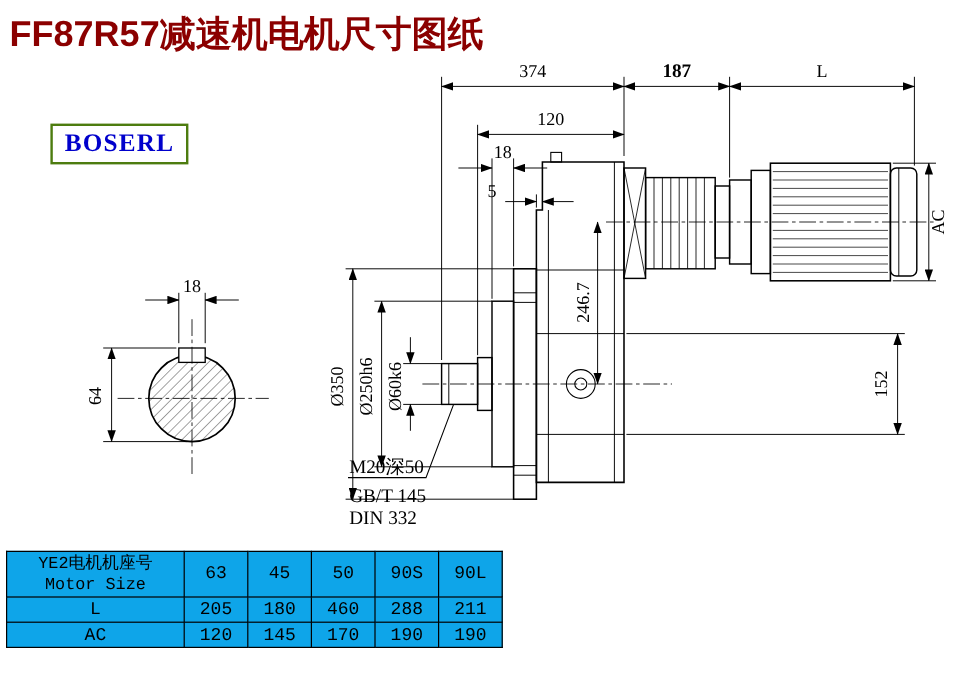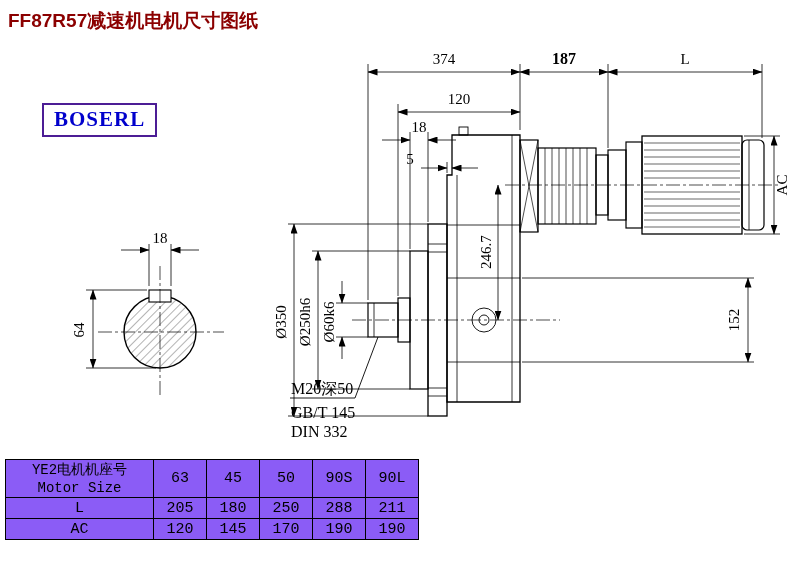--- a/index.html
+++ b/index.html
@@ -4,45 +4,45 @@
 <style>
   * { margin:0; padding:0; box-sizing:border-box; }
   html,body { background:#fff; }
   body {
     width:800px; height:566px; position:relative; overflow:hidden;
     font-family:"Liberation Sans","DejaVu Sans",sans-serif;
   }
   .stage { position:absolute; left:0; top:0; width:800px; height:566px; background:#fff; }
   .page-title {
     position:absolute; top:8px; left:8px;
-    font-size:19px; font-weight:bold;
+    font-size:30px; font-weight:bold;
     color:var(--title_color,#8b0000);
   }
   .brand-box {
     position:absolute; left:42px; top:103px;
-    border:2px solid #4c1d95; background:#fff;
+    border:2px solid #4d7c0f; background:#fff;
     padding:2px 10px 3px 10px;
   }
   .brand-box span {
     font-family:"Liberation Serif","DejaVu Serif",serif;
     font-weight:bold; font-size:21px; letter-spacing:1px;
     color:var(--brand_color,#0000cc);
   }
   svg.drawing { position:absolute; left:0; top:0; }
   svg text {
     font-family:"Liberation Serif","DejaVu Serif",serif;
     font-size:15px; fill:#000;
   }
   svg text.bold { font-weight:bold; font-size:16px; }
   svg text.note { font-size:16px; }
   .size-table {
     position:absolute; left:5px; top:459px;
     border-collapse:collapse; table-layout:fixed;
     font-family:"Liberation Mono","DejaVu Sans Mono",monospace;
-    background:#8b5cf6;
+    background:#0ea5e9;
   }
   .size-table th, .size-table td {
     border:1px solid #000; text-align:center; vertical-align:middle;
     font-weight:normal; font-size:15px; padding:0 2px; height:21px;
   }
   .size-table th.col-head { height:38px; }
   .size-table .col-head div { line-height:18px; font-size:14px; }
 </style>
 </head>
 <body>
@@ -230,21 +230,21 @@
       <th>63</th>
       <th>45</th>
       <th>50</th>
       <th>90S</th>
       <th>90L</th>
     </tr>
     <tr>
       <td>L</td>
       <td>205</td>
       <td>180</td>
-      <td>250</td>
+      <td>460</td>
       <td>288</td>
       <td>211</td>
     </tr>
     <tr>
       <td>AC</td>
       <td>120</td>
       <td>145</td>
       <td>170</td>
       <td>190</td>
       <td>190</td>

